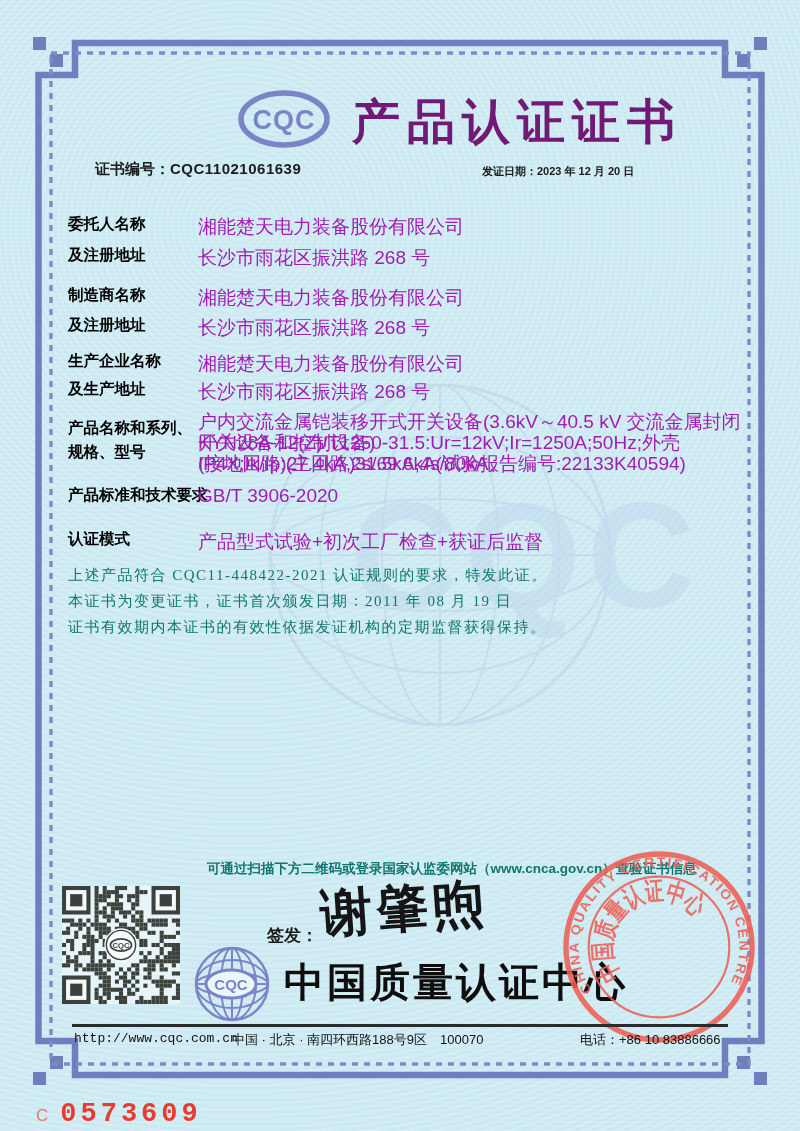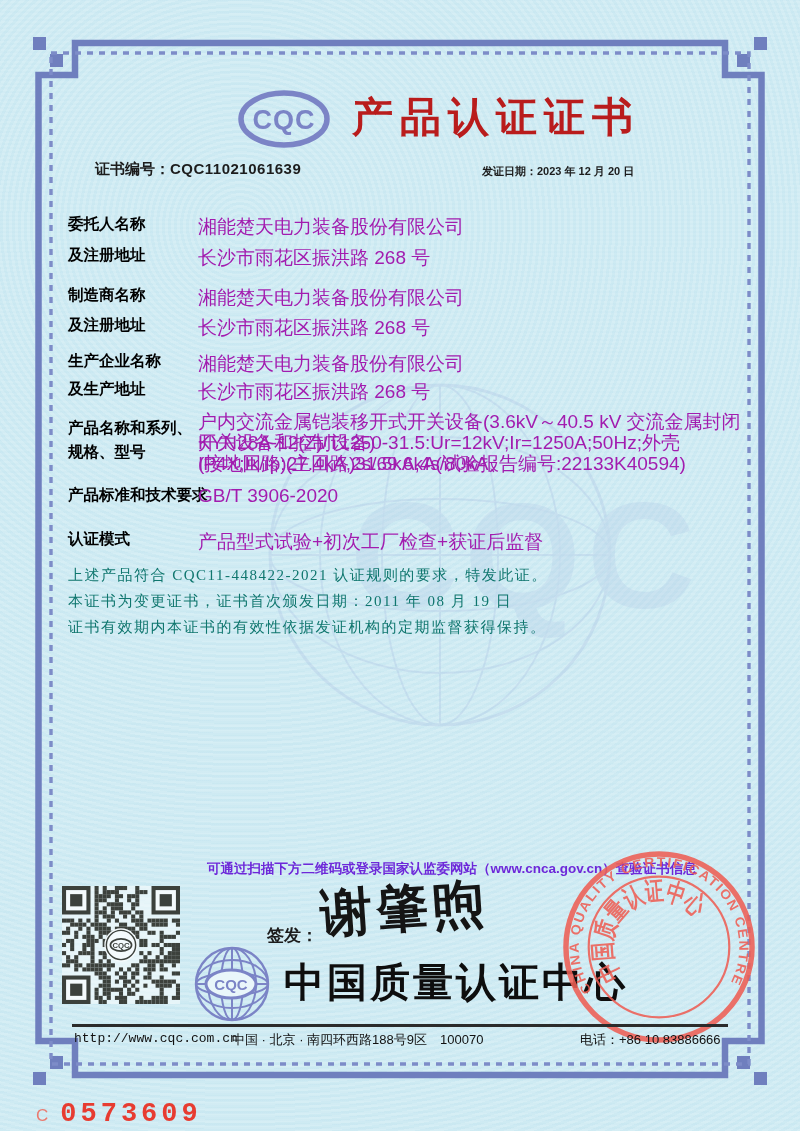--- a/index.html
+++ b/index.html
@@ -10,38 +10,38 @@
       repeating-radial-gradient(circle at 30% 20%, rgba(255,255,255,.10) 0 3px, rgba(180,220,235,.10) 3px 6px),
       repeating-linear-gradient(0deg, rgba(255,255,255,.05) 0 2px, rgba(160,210,230,.05) 2px 4px);
     font-family:"Liberation Sans","DejaVu Sans",sans-serif;
     color:#1c1c1c;
   }
   .abs{position:absolute;}
   svg text{font-family:"Liberation Sans","DejaVu Sans",sans-serif;}
 
   
   .cqc-oval{left:236px;top:88px;width:96px;height:62px;}
-  .page-title{left:352px;top:90px;font-size:41px;font-weight:bold;letter-spacing:7px;color:#b91c1c;}
+  .page-title{left:352px;top:90px;font-size:48px;font-weight:bold;letter-spacing:7px;color:#701a75;}
 
   .certno-row{left:95px;top:160px;font-size:15px;}
   .certno-label{font-family:Liberation Mono, monospace;font-weight:bold;}
   .certno-value{font-weight:bold;letter-spacing:.5px;}
   .dates-block{left:482px;top:160px;font-size:11px;line-height:23px;}
   .date-label{font-family:"Liberation Serif",serif;font-weight:bold;}
   .date-value{font-weight:bold;}
 
   
   .flabel{left:68px;width:150px;font-size:15.5px;font-weight:bold;color:#000000;}
   .fvalue{left:198px;width:555px;font-size:19px;color:#a21caf;}
   .prod-value{line-height:21px;}
   .statement{left:68px;width:640px;font-size:15px;letter-spacing:1.5px;
     font-family:"Liberation Serif","DejaVu Serif",serif;color:#0f766e;}
 
   
-  .verify-note{left:207px;top:860px;font-size:13.5px;font-weight:600;color:#6d28d9;}
+  .verify-note{left:207px;top:860px;font-size:13.5px;font-weight:600;color:#0f766e;}
   .qr-box{left:62px;top:886px;width:118px;height:118px;background:rgba(250,253,254,.55);}
   .sign-label{left:267px;top:924px;font-size:17px;font-family:"Liberation Serif",serif;font-weight:bold;}
   .sign-name{left:320px;top:874px;font-size:52px;font-weight:bold;
     font-family:"Liberation Serif","DejaVu Serif",serif;transform:rotate(-4deg);
     letter-spacing:4px;color:#151515;}
   .globe-logo{left:192px;top:944px;width:80px;height:80px;}
   .issuer-name{left:284px;top:955px;font-size:40px;font-weight:600;letter-spacing:3px;color:#0e0e0e;}
   .seal{left:560px;top:848px;width:198px;height:198px;opacity:.88;}
 
   .sep-line{left:72px;top:1024px;width:656px;height:2.5px;background:#2b2b2b;}

